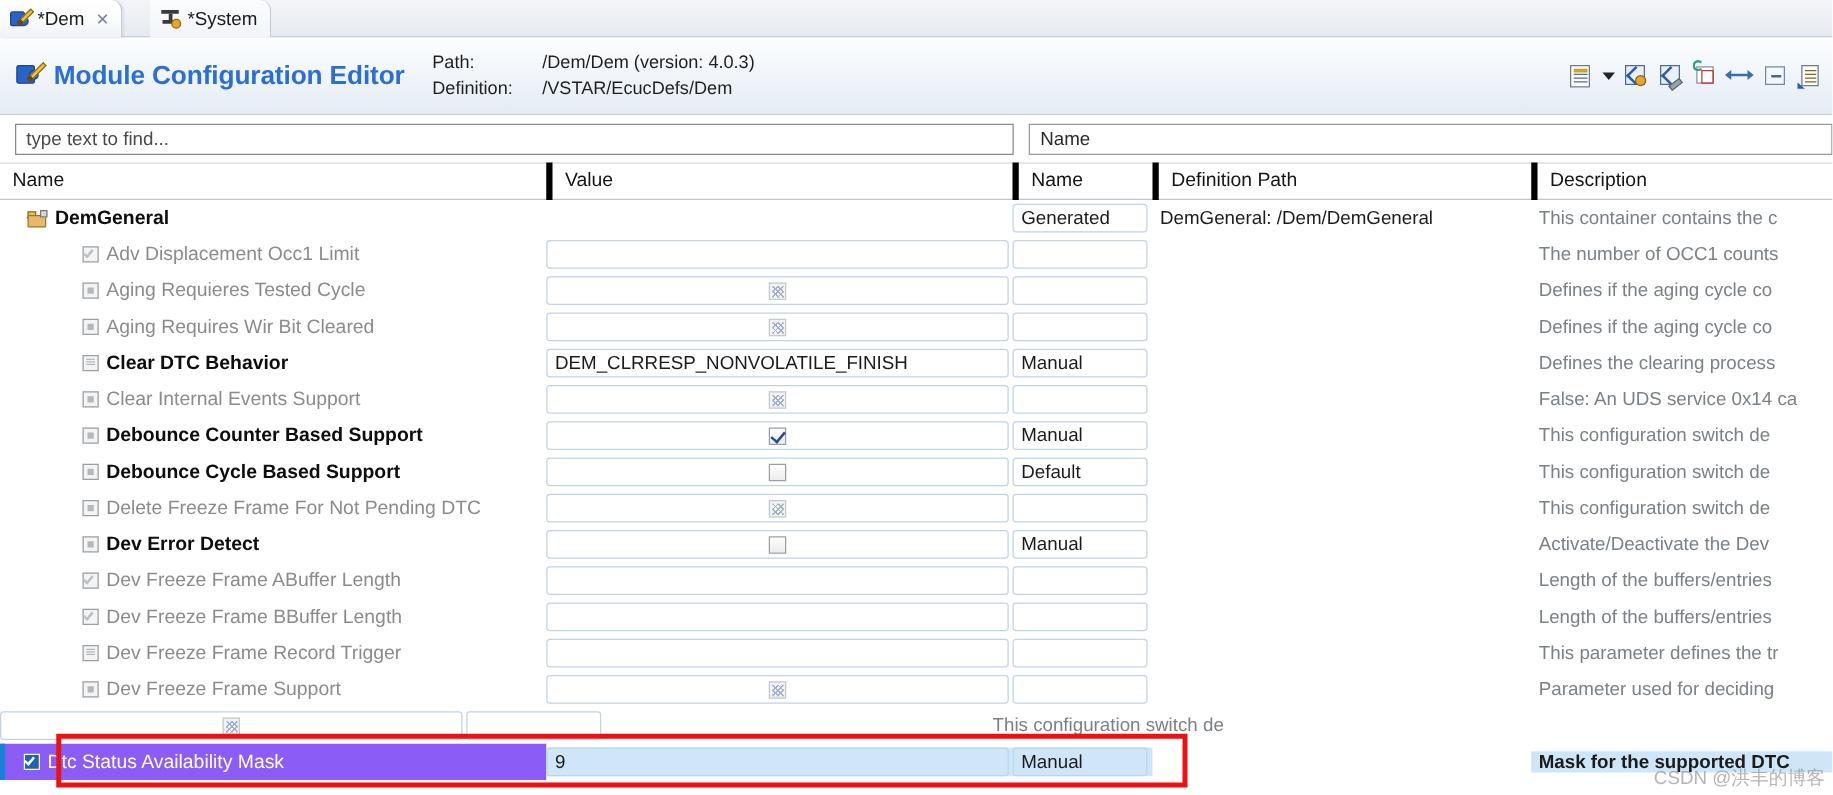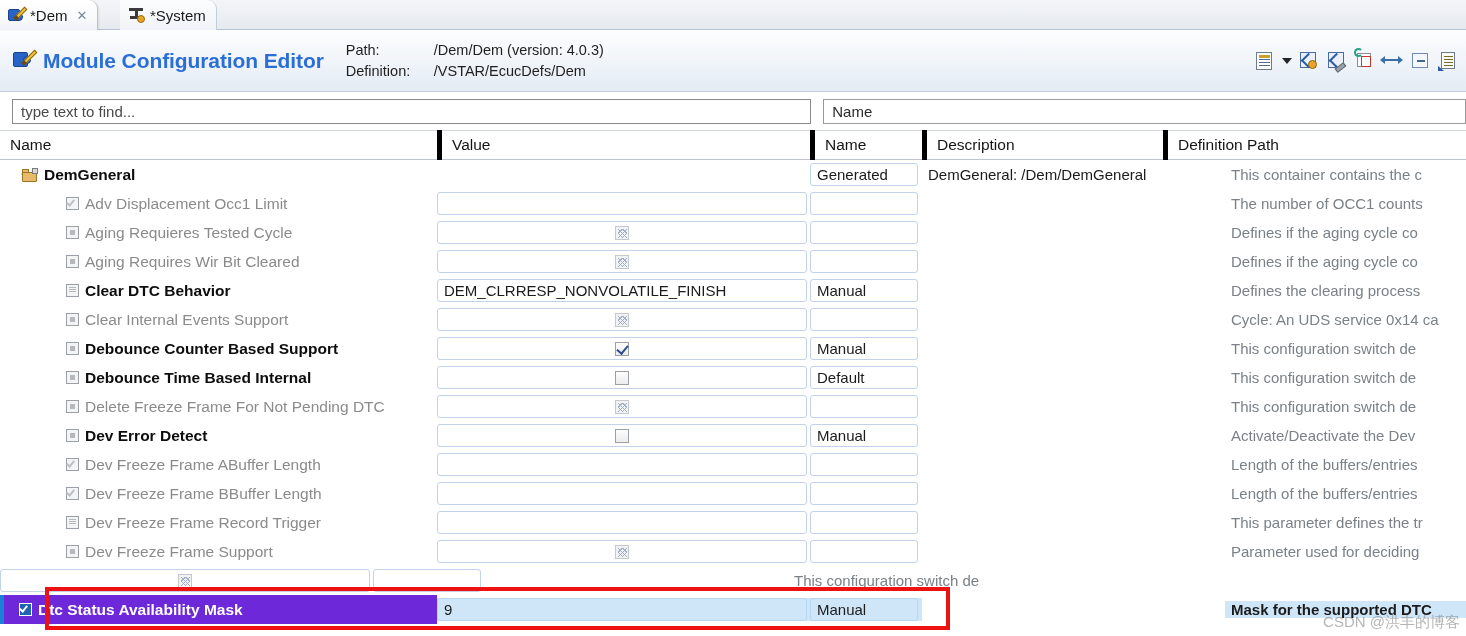--- a/index.html
+++ b/index.html
@@ -287,21 +287,21 @@
     border-color:#c4c9ce; background:#f2f2f2;
   }
   .cb.grey:after {
     content:""; position:absolute; left:2px; top:2px; width:9px; height:9px;
     background:
       repeating-linear-gradient(45deg,#9fb0cb 0 1px, transparent 1px 3px),
       repeating-linear-gradient(-45deg,#9fb0cb 0 1px, transparent 1px 3px);
   }
 
   
-  .trow.selected .cell-name { background:#6d28d9; color:#ffffff; font-weight:bold;padding-left:19px; }
+  .trow.selected .cell-name { background:#8b5cf6; color:#ffffff; font-weight:normal;padding-left:19px; }
   .trow.selected .cell-name .ic-p .box { border-color:#ffffff; background:#1f63b5; }
   .trow.selected .cell-name .ic-p .chk { border-color:#ffffff; }
   .trow.selected .cell-value .vbox,
   .trow.selected .cell-state .vbox { background:#cfe6f9; border-color:#b7d6ef; }
   .trow.selected .cell-value,
   .trow.selected .cell-state,
   .trow.selected .cell-defp,
   .trow.selected .cell-desc { background:#cfe6f9; }
   .trow.selected .cell-desc { color:#1b1b1b; font-weight:bold; }
 
@@ -407,22 +407,22 @@
   <div id="find-input" class="sinput">type text to find...</div>
   <div id="name-input" class="sinput">Name</div>
 </div>
 
 <div id="table">
 
   <div id="thead">
     <div class="th col-name">Name</div>
     <div class="th col-value">Value</div>
     <div class="th col-state">Name</div>
+    <div class="th col-defp">Definition Path</div>
     <div class="th col-desc">Description</div>
-    <div class="th col-defp">Definition Path</div>
   </div>
 
   <div id="tbody">
       <div class="trow">
         <span class="twisty"></span>
         <div class="cell-name col-name root enabled">
           <span class="ic-folder">
             <span class="tabt"></span>
             <span class="body"></span>
             <span class="lock"></span>
@@ -520,21 +520,21 @@
         </div>
         <div class="cell-value">
           <div class="vbox center">
             <span class="cb grey"></span>
           </div>
         </div>
         <div class="cell-state">
           <div class="vbox"></div>
         </div>
         <div class="cell-defp"></div>
-        <div class="cell-desc">Cycle: An UDS service 0x14 ca</div>
+        <div class="cell-desc">False: An UDS service 0x14 ca</div>
       </div>
       <div class="trow">
         <div class="cell-name col-name child enabled">
           <span class="ic-p">
             <span class="box"></span>
             <span class="dot"></span>
           </span>
           <span>Debounce Counter Based Support</span>
         </div>
         <div class="cell-value">
@@ -547,21 +547,21 @@
         </div>
         <div class="cell-defp"></div>
         <div class="cell-desc">This configuration switch de</div>
       </div>
       <div class="trow">
         <div class="cell-name col-name child enabled">
           <span class="ic-p">
             <span class="box"></span>
             <span class="dot"></span>
           </span>
-          <span>Debounce Time Based Internal</span>
+          <span>Debounce Cycle Based Support</span>
         </div>
         <div class="cell-value">
           <div class="vbox center">
             <span class="cb"></span>
           </div>
         </div>
         <div class="cell-state">
           <div class="vbox">Default</div>
         </div>
         <div class="cell-defp"></div>

